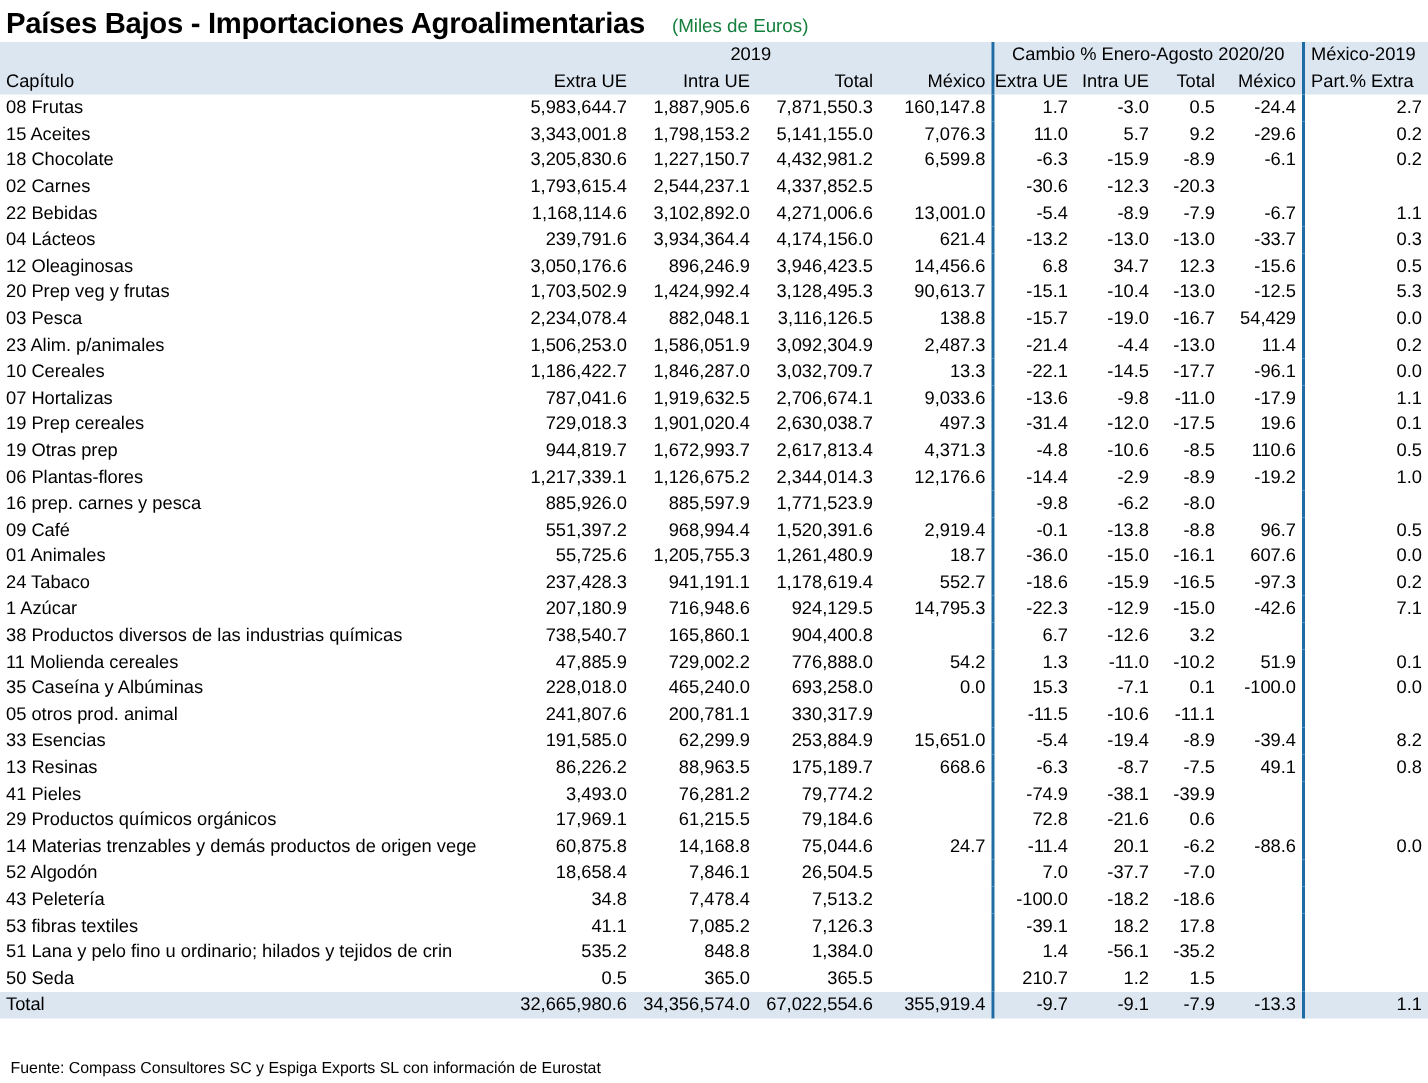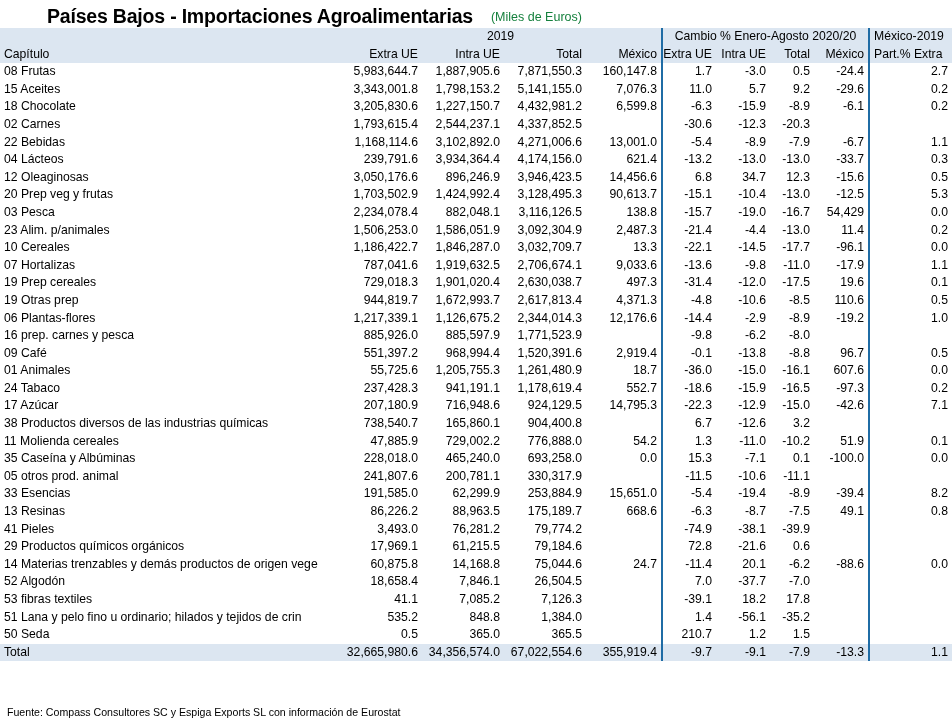--- a/index.html
+++ b/index.html
@@ -21,21 +21,20 @@
     background: #ffffff;
   }
 
   
   .title-row {
     position: absolute;
     left: 0; top: 0;
     width: 761px; height: 28px;
     display: flex;
     align-items: flex-end;
-    padding-left: 43px;
   }
   .title-main {
     font-size: 19.5px;
     font-weight: bold;
     letter-spacing: -0.2px;
     padding-left: 4px;
     line-height: 24px;
   }
   .title-sub {
     font-size: 12.5px;
@@ -377,21 +376,21 @@
           <td class="rgt num">941,191.1</td>
           <td class="rgt num">1,178,619.4</td>
           <td class="rgt num">552.7</td>
           <td class="rgt sep-left num">-18.6</td>
           <td class="rgt num">-15.9</td>
           <td class="rgt num">-16.5</td>
           <td class="rgt num">-97.3</td>
           <td class="rgt sep-left num">0.2</td>
         </tr>
         <tr>
-          <td class="lft cap-cell">17 Azúcar</td>
+          <td class="lft cap-cell">1 Azúcar</td>
           <td class="rgt num">207,180.9</td>
           <td class="rgt num">716,948.6</td>
           <td class="rgt num">924,129.5</td>
           <td class="rgt num">14,795.3</td>
           <td class="rgt sep-left num">-22.3</td>
           <td class="rgt num">-12.9</td>
           <td class="rgt num">-15.0</td>
           <td class="rgt num">-42.6</td>
           <td class="rgt sep-left num">7.1</td>
         </tr>
@@ -505,20 +504,32 @@
         </tr>
         <tr>
           <td class="lft cap-cell">52 Algodón</td>
           <td class="rgt num">18,658.4</td>
           <td class="rgt num">7,846.1</td>
           <td class="rgt num">26,504.5</td>
           <td class="rgt num"></td>
           <td class="rgt sep-left num">7.0</td>
           <td class="rgt num">-37.7</td>
           <td class="rgt num">-7.0</td>
+          <td class="rgt num"></td>
+          <td class="rgt sep-left num"></td>
+        </tr>
+        <tr>
+          <td class="lft cap-cell">43 Peletería</td>
+          <td class="rgt num">34.8</td>
+          <td class="rgt num">7,478.4</td>
+          <td class="rgt num">7,513.2</td>
+          <td class="rgt num"></td>
+          <td class="rgt sep-left num">-100.0</td>
+          <td class="rgt num">-18.2</td>
+          <td class="rgt num">-18.6</td>
           <td class="rgt num"></td>
           <td class="rgt sep-left num"></td>
         </tr>
         <tr>
           <td class="lft cap-cell">53 fibras textiles</td>
           <td class="rgt num">41.1</td>
           <td class="rgt num">7,085.2</td>
           <td class="rgt num">7,126.3</td>
           <td class="rgt num"></td>
           <td class="rgt sep-left num">-39.1</td>

